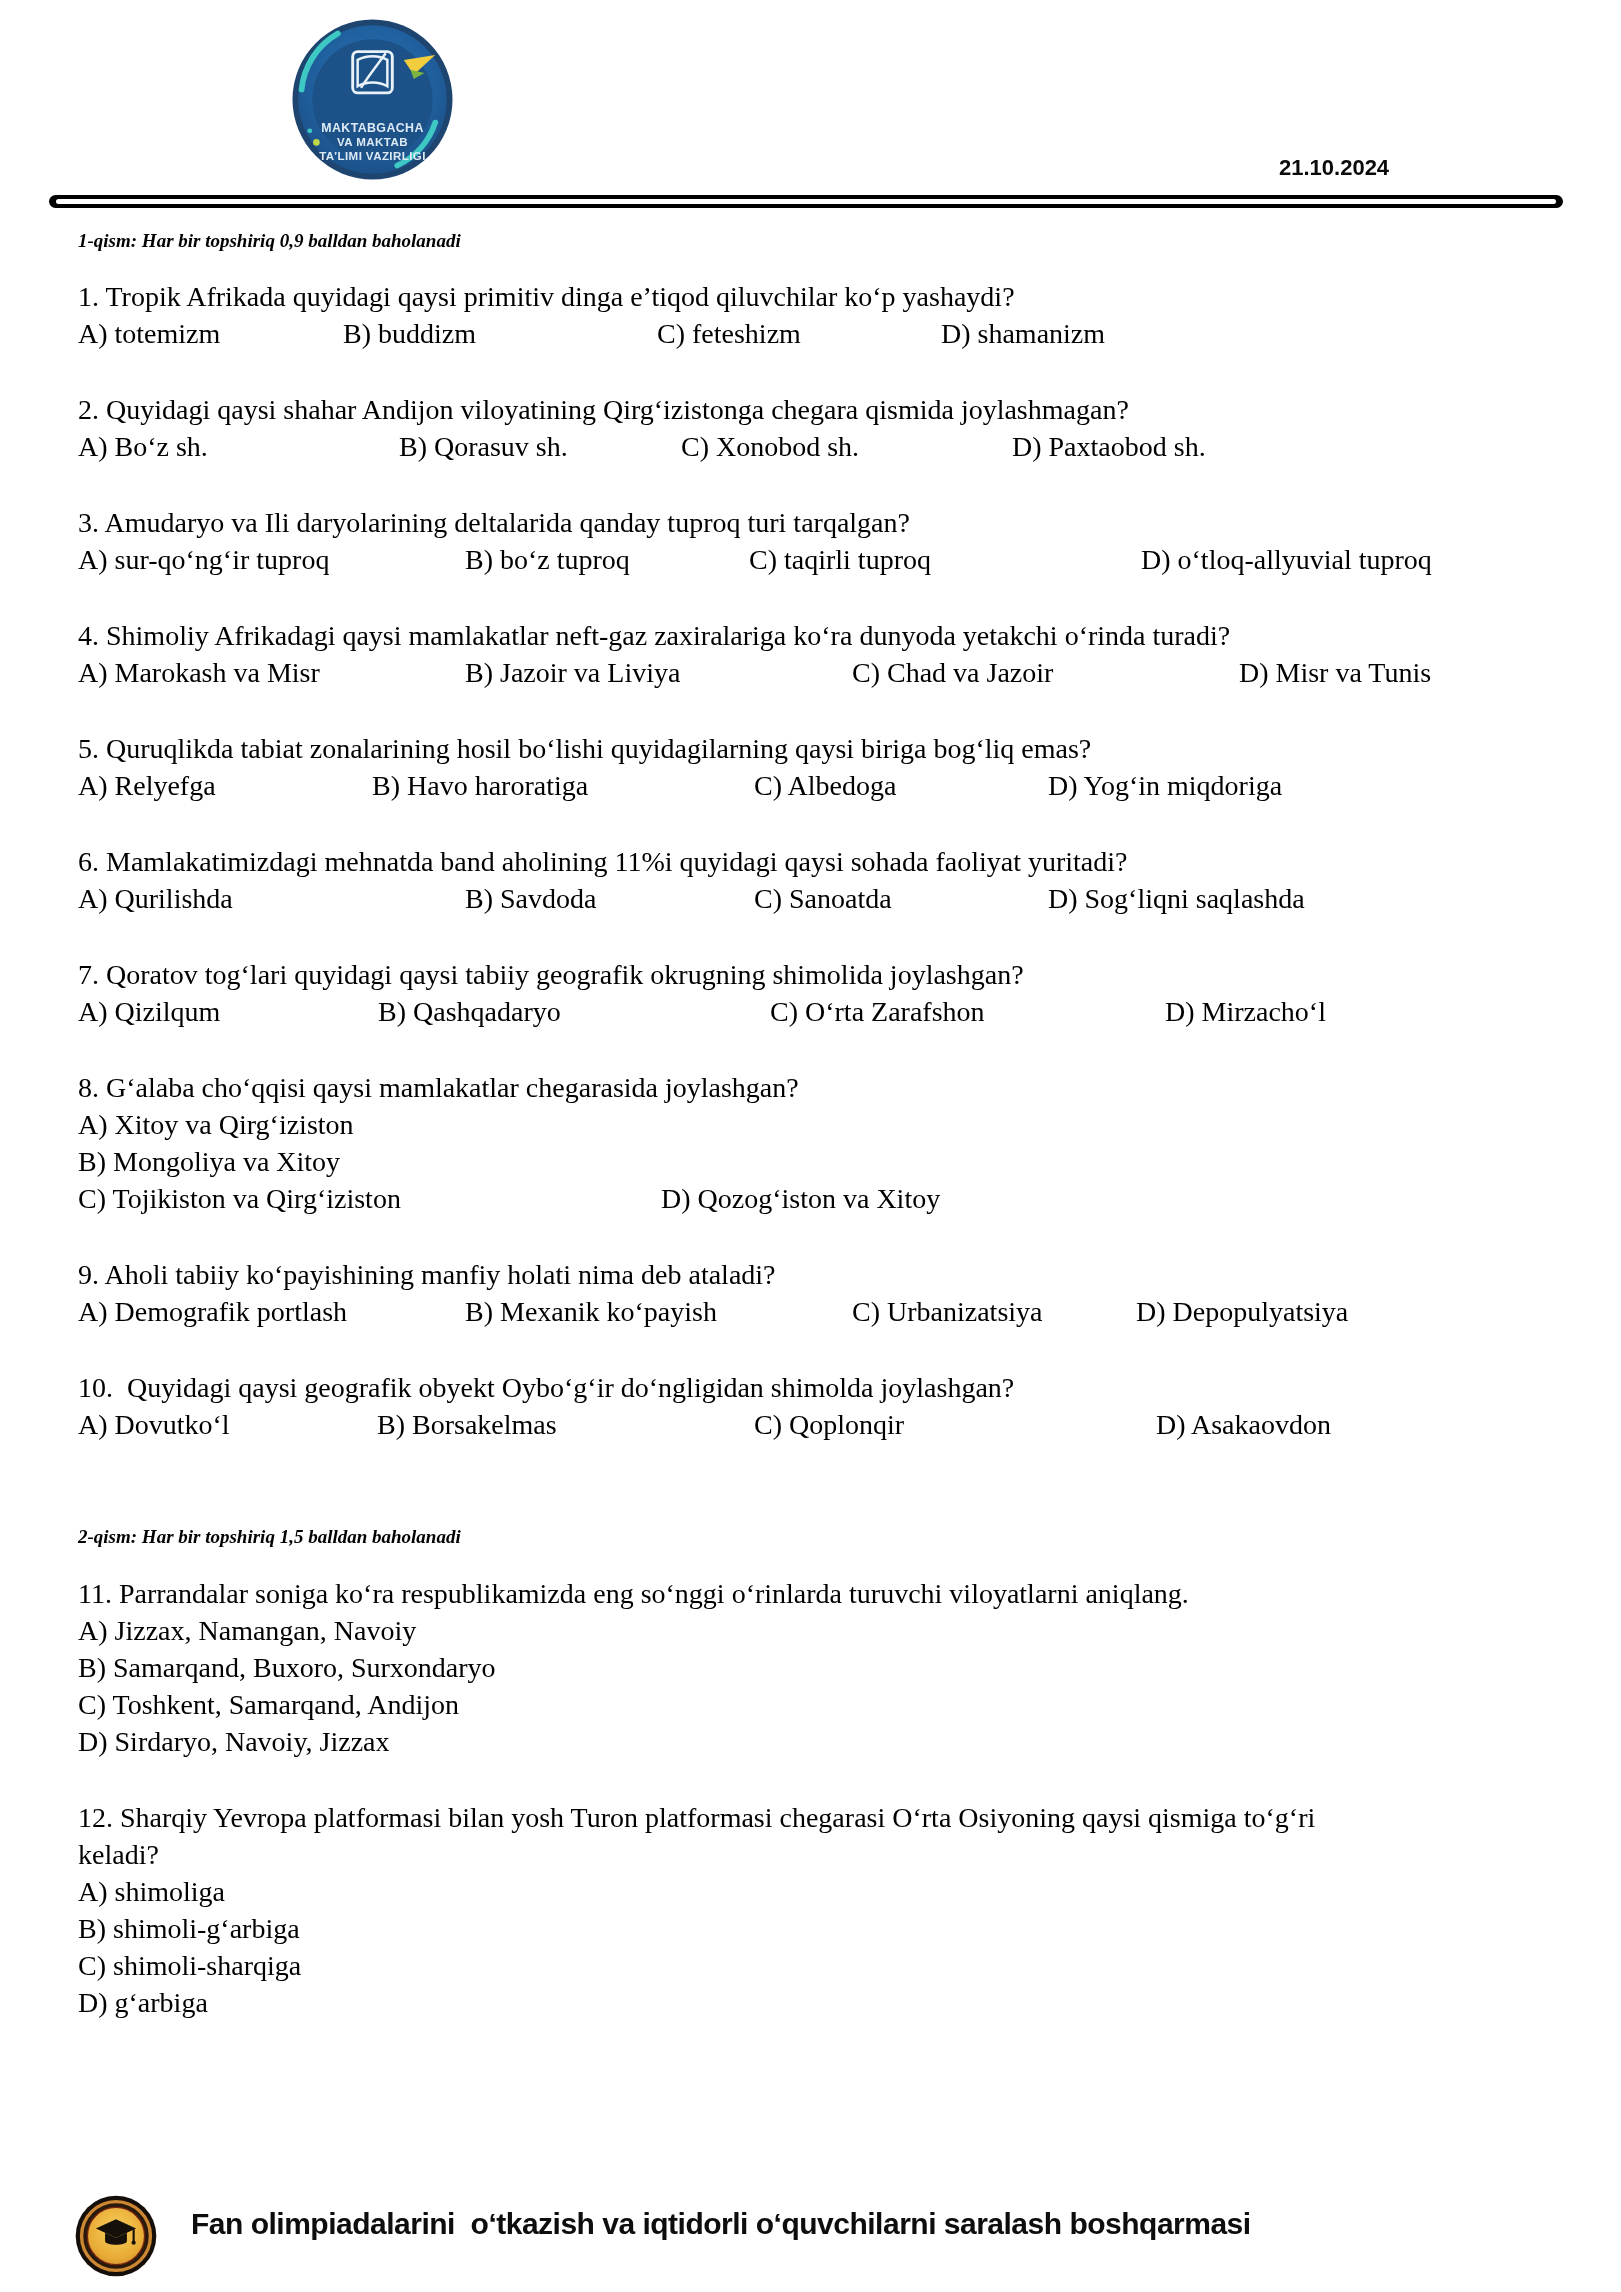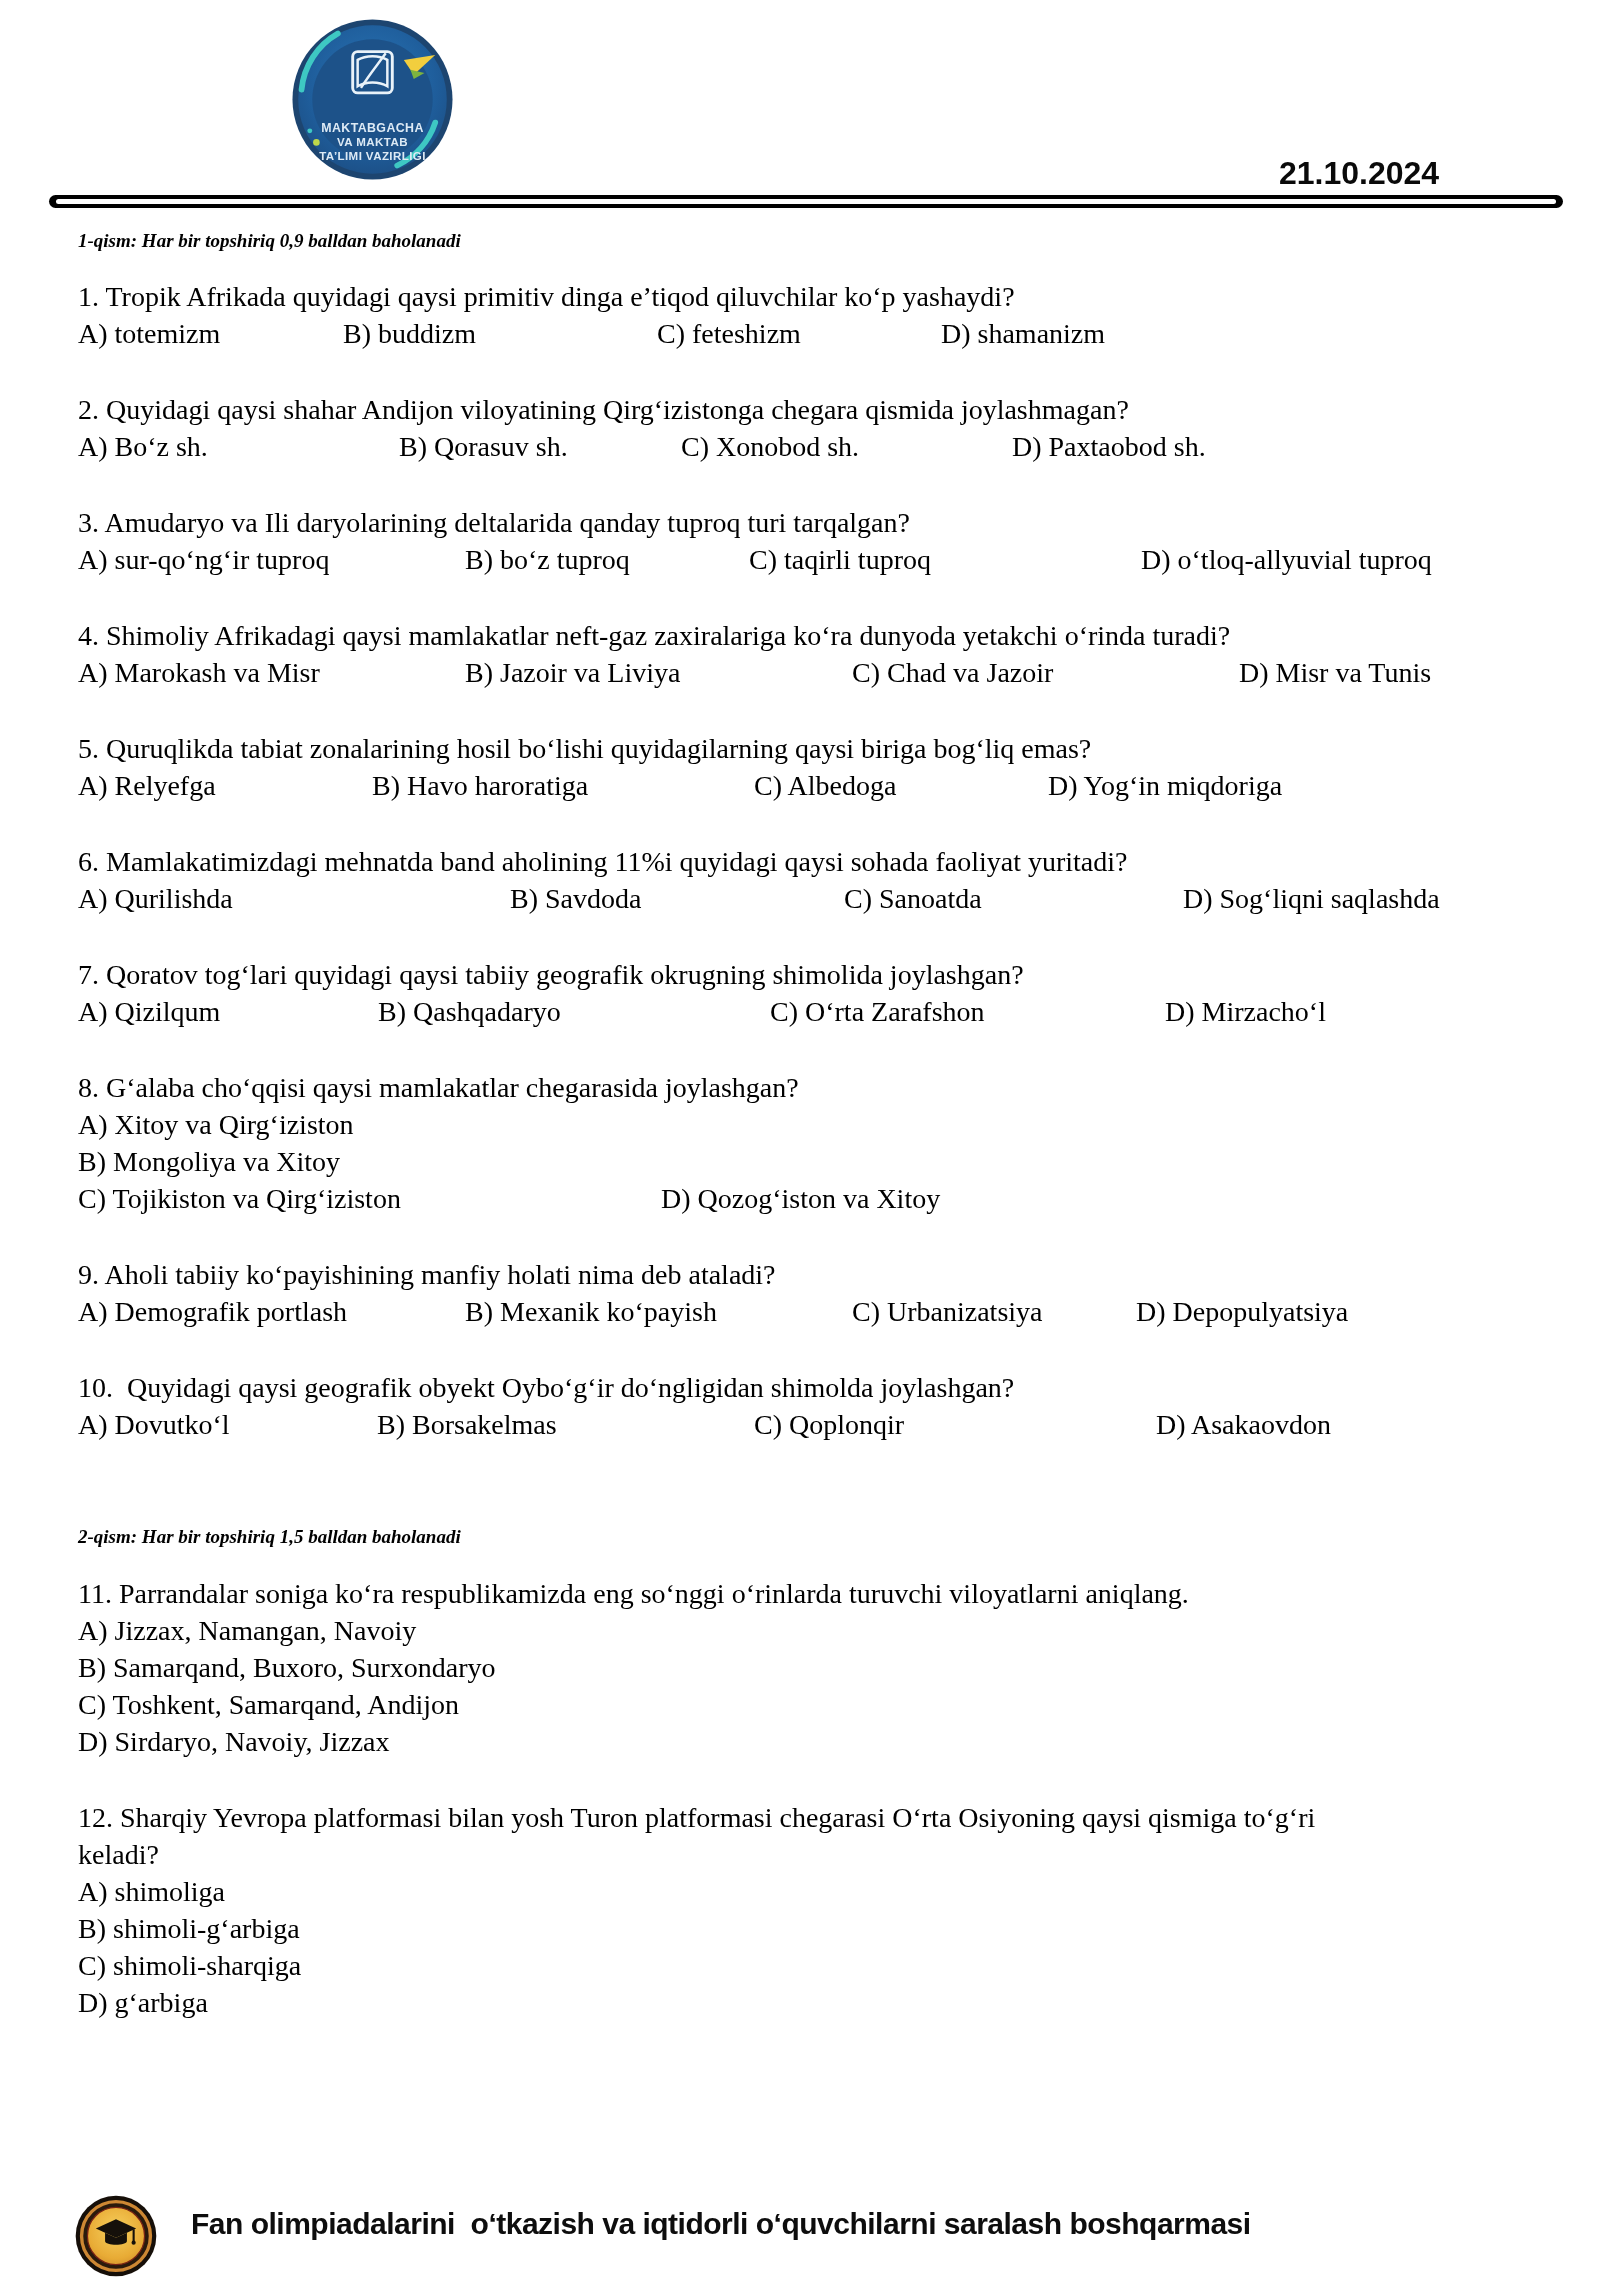--- a/index.html
+++ b/index.html
@@ -12,21 +12,21 @@
   
   .logo-wrap { position:absolute; left:290px; top:15.7px; width:165px; height:167px; }
   .title-block {
     position:absolute; left:490px; top:61px; width:980px;
     text-align:center; font-family:"Liberation Sans","DejaVu Sans",sans-serif;
     font-weight:bold; font-size:37px; line-height:46px; letter-spacing:-0.5px; color:#0a0a0a;
   }
   .date {
     position:absolute; left:1279px; top:155px; width:157px;
     font-family:"Liberation Sans","DejaVu Sans",sans-serif;
-    font-weight:bold; font-size:32px; color:#0a0a0a; white-space:nowrap;
+    font-weight:bold; font-size:22px; color:#0a0a0a; white-space:nowrap;
   }
   .divider {
     position:absolute; left:49px; top:195px; width:1514px; height:12.7px;
     background:#000; border-radius:6.9px;
   }
   .divider::after {
     content:""; position:absolute; left:6.9px; right:6.9px; top:3.9px; height:4.9px;
     background:#fff; border-radius:2.9px;
   }
 
@@ -46,21 +46,21 @@
   #q11 { margin-top:20px; }
   .q-text { white-space:pre-wrap; }
   .opts { display:grid; }
   .opt { white-space:nowrap; }
   .opt-line { white-space:pre-wrap; }
   .g1  { grid-template-columns:265px 314px 284px auto; }
   .g2  { grid-template-columns:309px 270px 319px auto;gap:12px; }
   .g3  { grid-template-columns:387px 284px 392px auto; }
   .g4  { grid-template-columns:387px 387px 387px auto; }
   .g5  { grid-template-columns:294px 382px 294px auto; }
-  .g6  { grid-template-columns:387px 289px 294px auto;gap:45px; }
+  .g6  { grid-template-columns:387px 289px 294px auto; }
   .g7  { grid-template-columns:292px 384px 387px auto;gap:8px; }
   .g8  { grid-template-columns:583px auto; }
   .g9  { grid-template-columns:387px 387px 284px auto; }
   .g10 { grid-template-columns:299px 377px 402px auto; }
 
   
   .footer-logo { position:absolute; left:74px; top:2194px; width:84px; height:84px; }
   .footer-text {
     position:absolute; left:191px; top:2207px; width:1304px;
     font-family:Liberation Sans, sans-serif;

